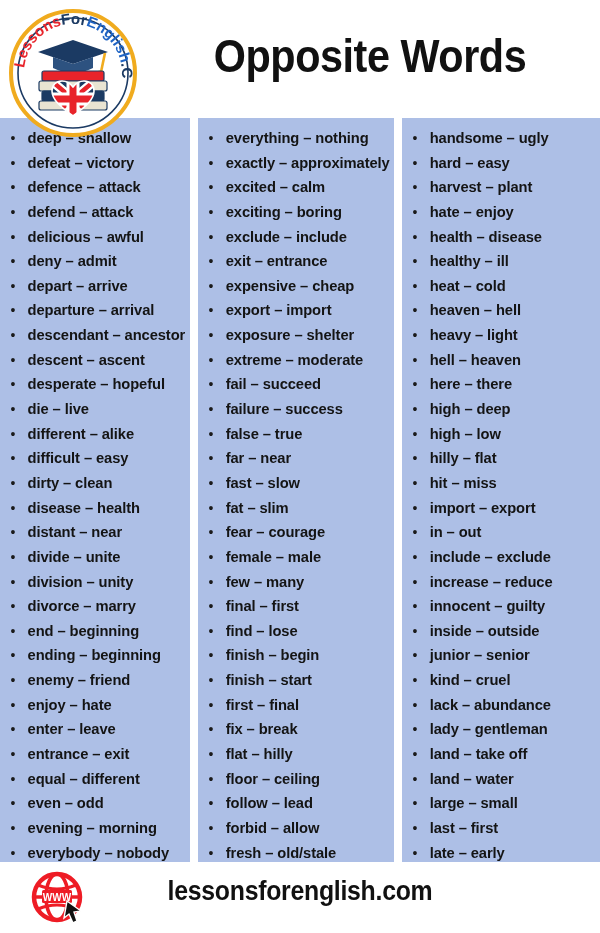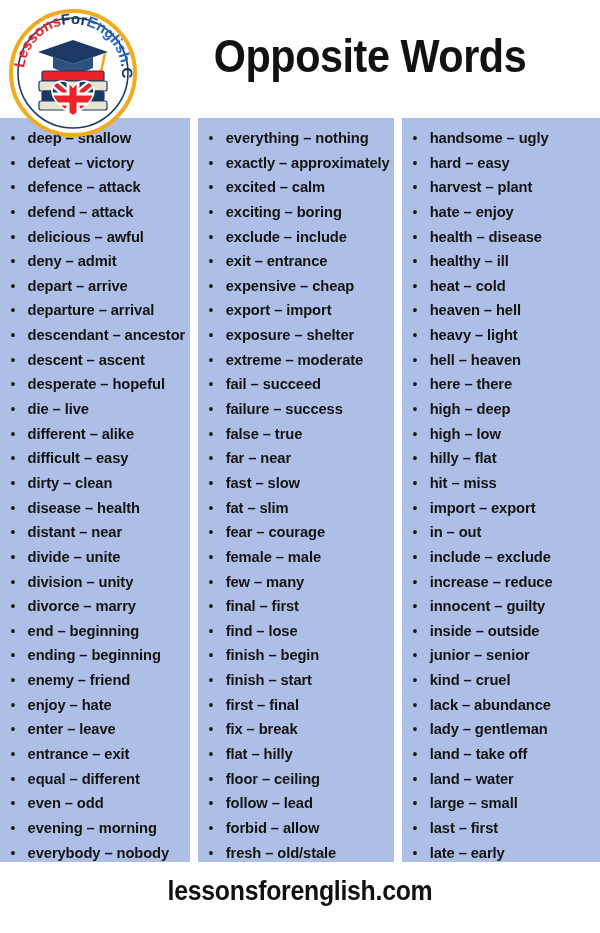--- a/index.html
+++ b/index.html
@@ -568,16 +568,28 @@
           </li>
           <li class="word-item">
             <span class="bullet">•</span>
             <span class="word-text">late – early</span>
           </li>
         </ul>
     </div>
   </div>
 
   <div class="footer">
+    <div class="footer-icon">
+      <svg viewBox="0 0 62 62" width="62" height="62">
+        <circle cx="29" cy="29" r="23" fill="none" stroke="#ee1c25" stroke-width="4.5"></circle>
+        <ellipse cx="29" cy="29" rx="11" ry="23" fill="none" stroke="#ee1c25" stroke-width="3.6"></ellipse>
+        <line x1="6" y1="29" x2="52" y2="29" stroke="#ee1c25" stroke-width="3.6"></line>
+        <path d="M10,17 Q29,25 48,17" fill="none" stroke="#ee1c25" stroke-width="3.2"></path>
+        <path d="M10,41 Q29,33 48,41" fill="none" stroke="#ee1c25" stroke-width="3.2"></path>
+        <rect x="14" y="22" width="30" height="13" rx="1.5" fill="#ee1c25"></rect>
+        <text x="29" y="32.5" text-anchor="middle" font-family="Liberation Sans, sans-serif" font-size="10" font-weight="700" fill="#ffffff">WWW</text>
+        <polygon points="39,33 53,43 46,44 49,53 45,55 41,46 36,50" fill="#111111" stroke="#ffffff" stroke-width="1.4"></polygon>
+      </svg>
+    </div>
     <div class="footer-site">lessonsforenglish.com</div>
   </div>
 
 </div>
 
 </body></html>

